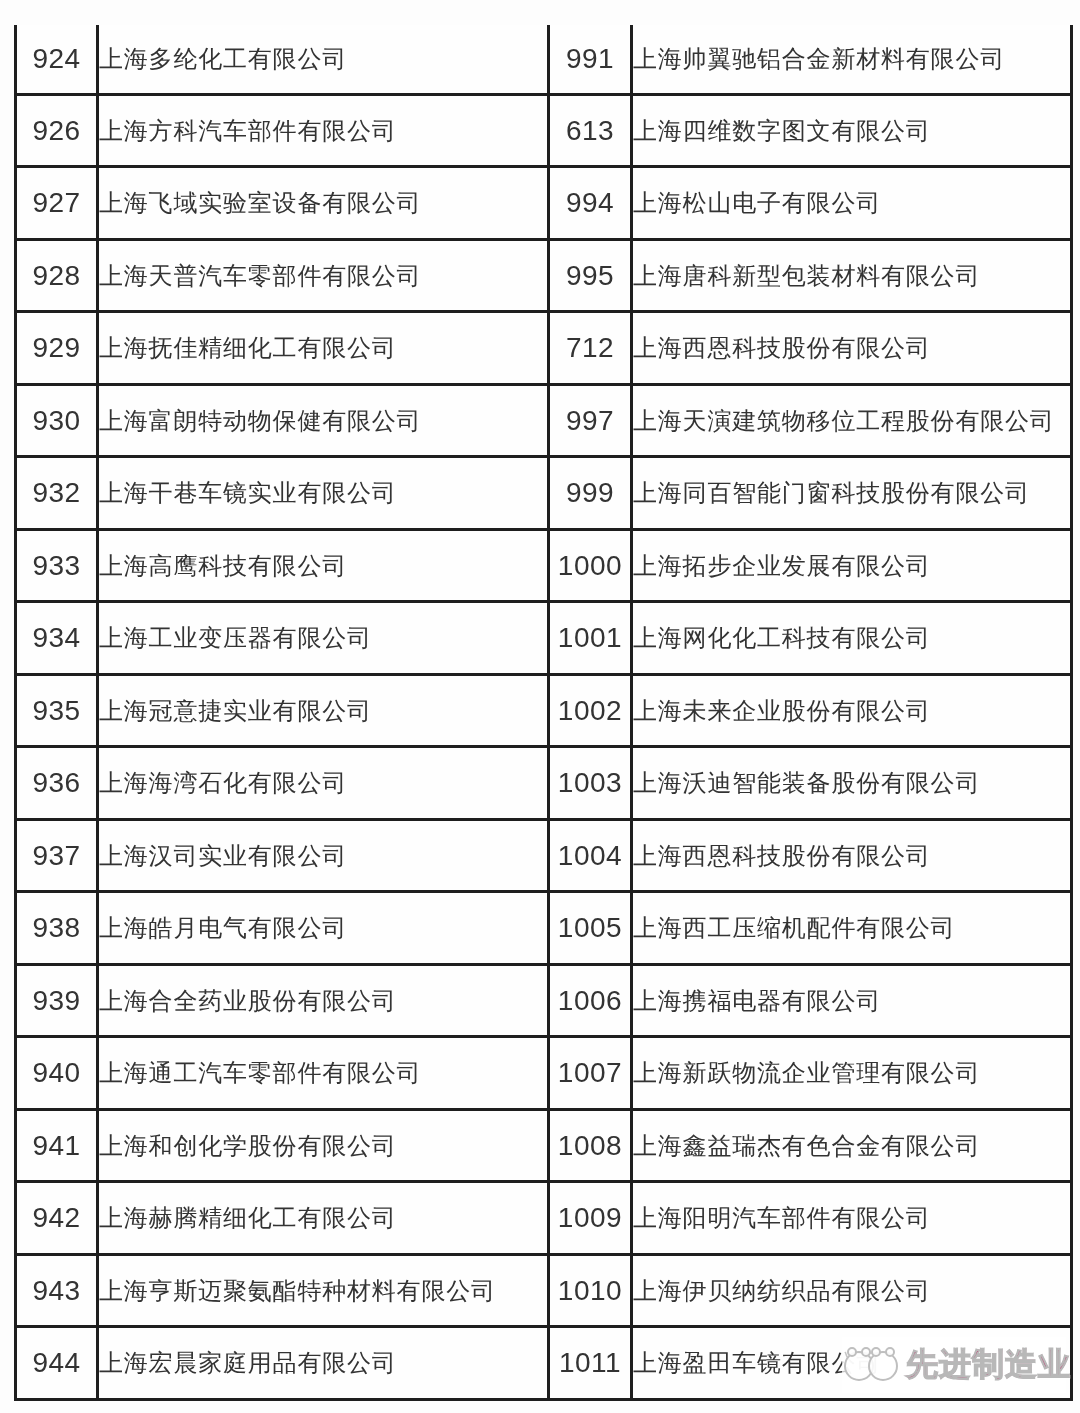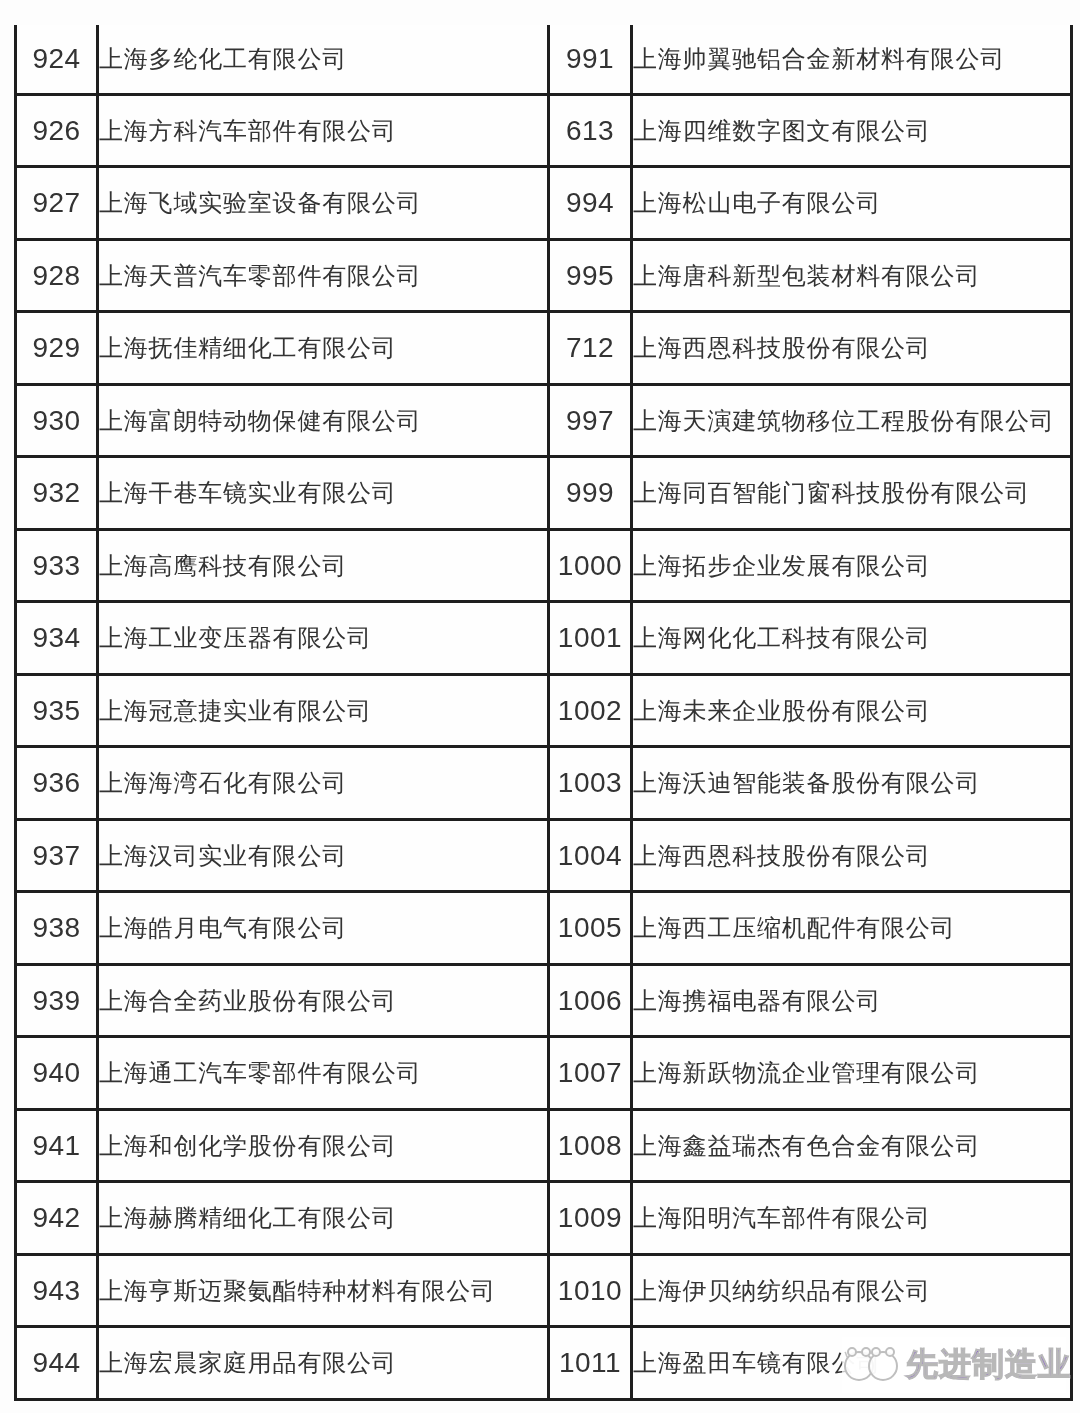--- a/index.html
+++ b/index.html
@@ -65,21 +65,21 @@
     content:"";position:absolute;top:-6px;
     width:10px;height:10px;border:2px solid #bfbfbf;border-radius:50%;
     background:rgba(255,255,255,0.9);box-sizing:border-box;
   }
   .wm-circle::before{left:1px;}
   .wm-circle::after{right:1px;}
   .wm-text{
     font-size:32px;
     font-weight:bold;
     letter-spacing:1px;
-    color:#6d28d9;
+    color:#be185d;
     -webkit-text-stroke:1.2px #b8b8b8;
     text-shadow:1px 1px 0 #ffffff;
     white-space:nowrap;
   }
 </style>
 </head>
 <body>
 
 <div class="page">
 

